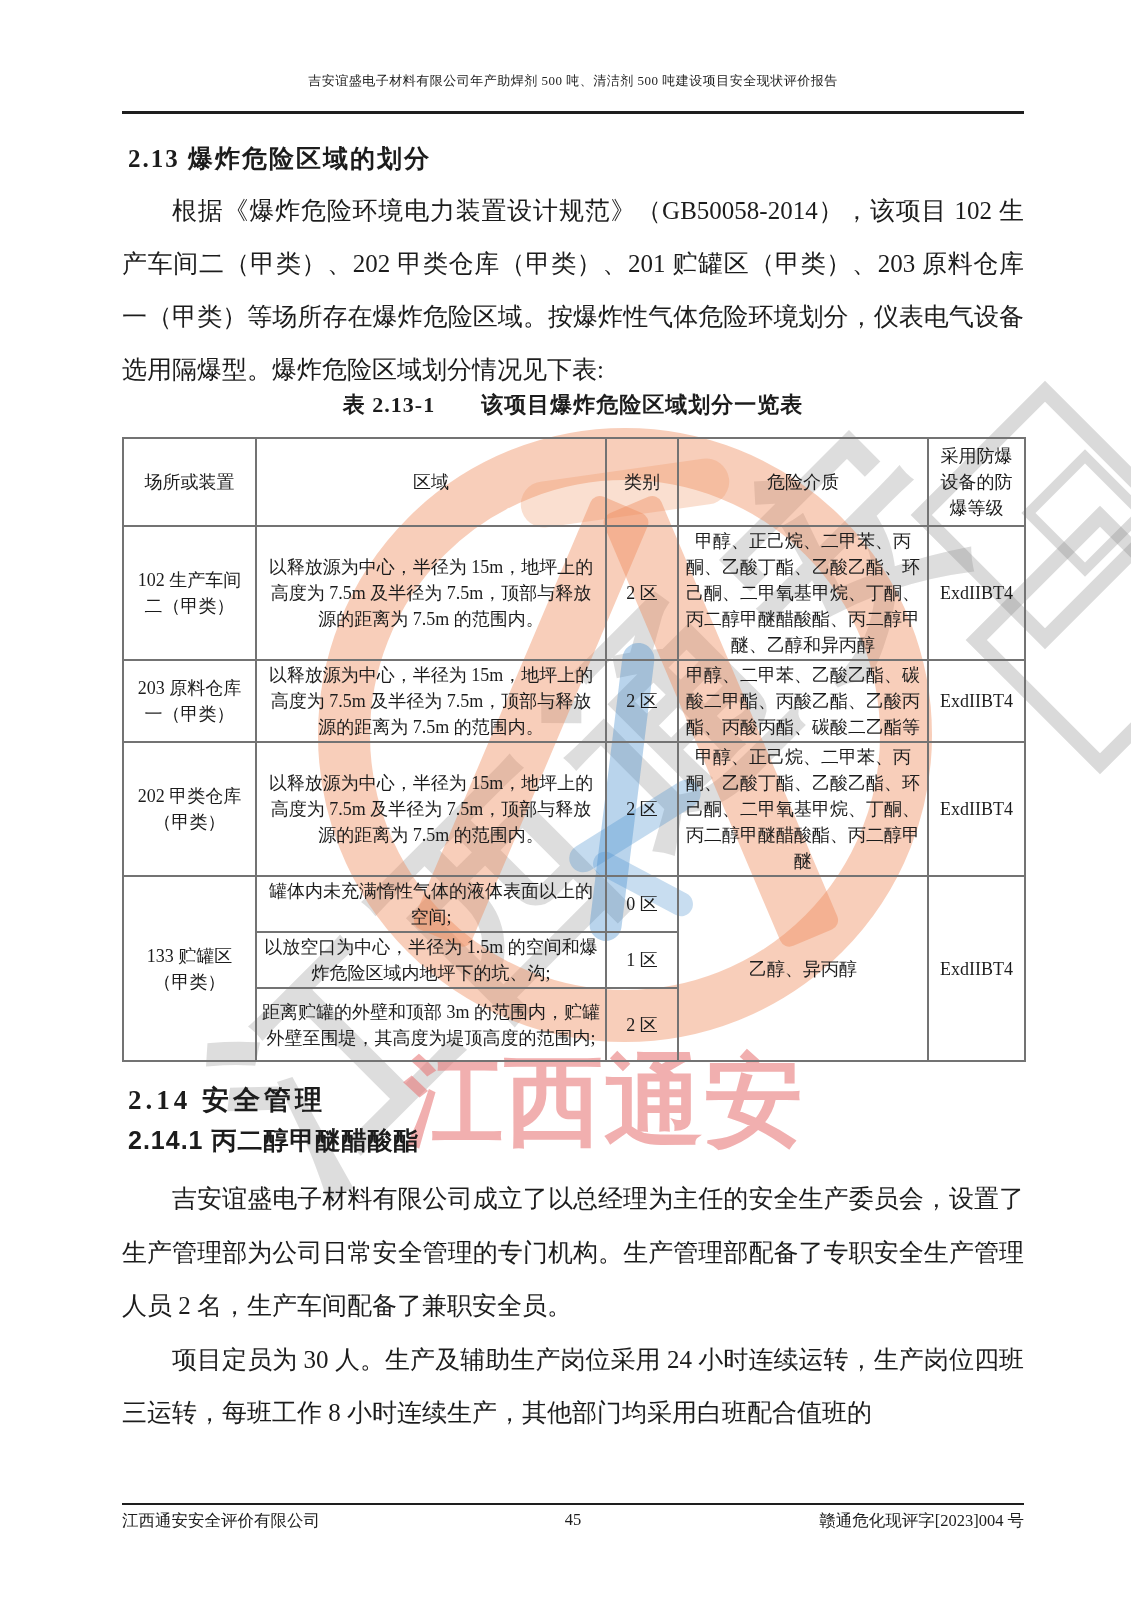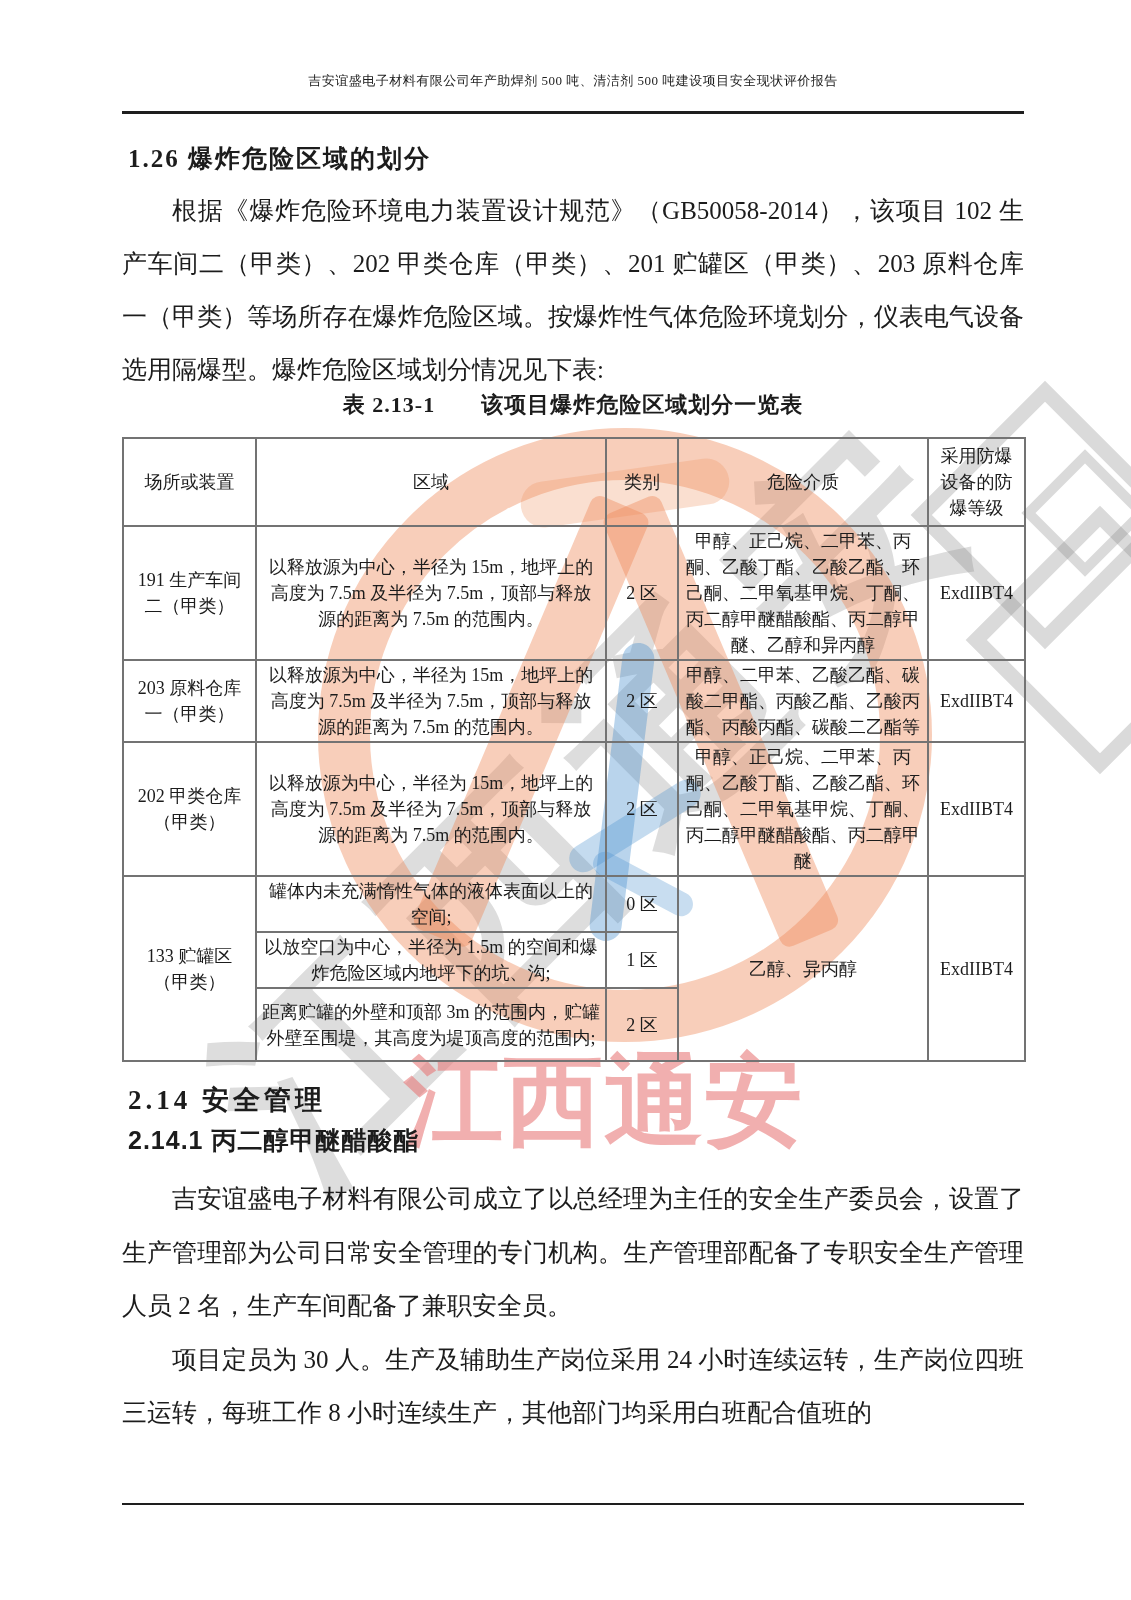--- a/index.html
+++ b/index.html
@@ -108,21 +108,21 @@
     <div class="wm-diamond wm-d2"></div>
     <div class="wm-diamond wm-d3"></div>
     <div class="wm-red-text">江西通安</div>
   </div>
 
   <div class="content">
 
     <div class="doc-header">吉安谊盛电子材料有限公司年产助焊剂 500 吨、清洁剂 500 吨建设项目安全现状评价报告</div>
     <div class="header-rule"></div>
 
-    <div class="h213">1.26 爆炸危险区域的划分</div>
+    <div class="h213">2.13 爆炸危险区域的划分</div>
 
     <div class="para-213">
       <p>根据《爆炸危险环境电力装置设计规范》（GB50058-2014），该项目 102 生产车间二（甲类）、202 甲类仓库（甲类）、201 贮罐区（甲类）、203 原料仓库一（甲类）等场所存在爆炸危险区域。按爆炸性气体危险环境划分，仪表电气设备选用隔爆型。爆炸危险区域划分情况见下表:</p>
     </div>
 
     <div class="tbl-caption">表 2.13-1　　该项目爆炸危险区域划分一览表</div>
 
     <table class="zone-table">
       <colgroup>
         <col style="width:133px">
@@ -133,21 +133,21 @@
       </colgroup>
       <tbody>
           <tr class="r-head">
         <th>场所或装置</th>
         <th>区域</th>
         <th>类别</th>
         <th>危险介质</th>
         <th>采用防爆设备的防爆等级</th>
       </tr>
       <tr class="r-0">
-        <td>191 生产车间二（甲类）</td>
+        <td>102 生产车间二（甲类）</td>
         <td>以释放源为中心，半径为 15m，地坪上的高度为 7.5m 及半径为 7.5m，顶部与释放源的距离为 7.5m 的范围内。</td>
         <td>2 区</td>
         <td>甲醇、正己烷、二甲苯、丙酮、乙酸丁酯、乙酸乙酯、环己酮、二甲氧基甲烷、丁酮、丙二醇甲醚醋酸酯、丙二醇甲醚、乙醇和异丙醇</td>
         <td>ExdIIBT4</td>
       </tr>
       <tr class="r-1">
         <td>203 原料仓库一（甲类）</td>
         <td>以释放源为中心，半径为 15m，地坪上的高度为 7.5m 及半径为 7.5m，顶部与释放源的距离为 7.5m 的范围内。</td>
         <td>2 区</td>
         <td>甲醇、二甲苯、乙酸乙酯、碳酸二甲酯、丙酸乙酯、乙酸丙酯、丙酸丙酯、碳酸二乙酯等</td>
@@ -180,15 +180,20 @@
 
     <div class="h214">2.14 安全管理</div>
     <div class="h2141">2.14.1 丙二醇甲醚醋酸酯</div>
 
     <div class="para-214">
       <p>吉安谊盛电子材料有限公司成立了以总经理为主任的安全生产委员会，设置了生产管理部为公司日常安全管理的专门机构。生产管理部配备了专职安全生产管理人员 2 名，生产车间配备了兼职安全员。</p>
       <p>项目定员为 30 人。生产及辅助生产岗位采用 24 小时连续运转，生产岗位四班三运转，每班工作 8 小时连续生产，其他部门均采用白班配合值班的</p>
     </div>
 
     <div class="footer-rule"></div>
+    <div class="doc-footer">
+      <span class="fc">江西通安安全评价有限公司</span>
+      <span class="fp">45</span>
+      <span class="fd">赣通危化现评字[2023]004 号</span>
+    </div>
 
   </div>
 </div>
 
 </body></html>

